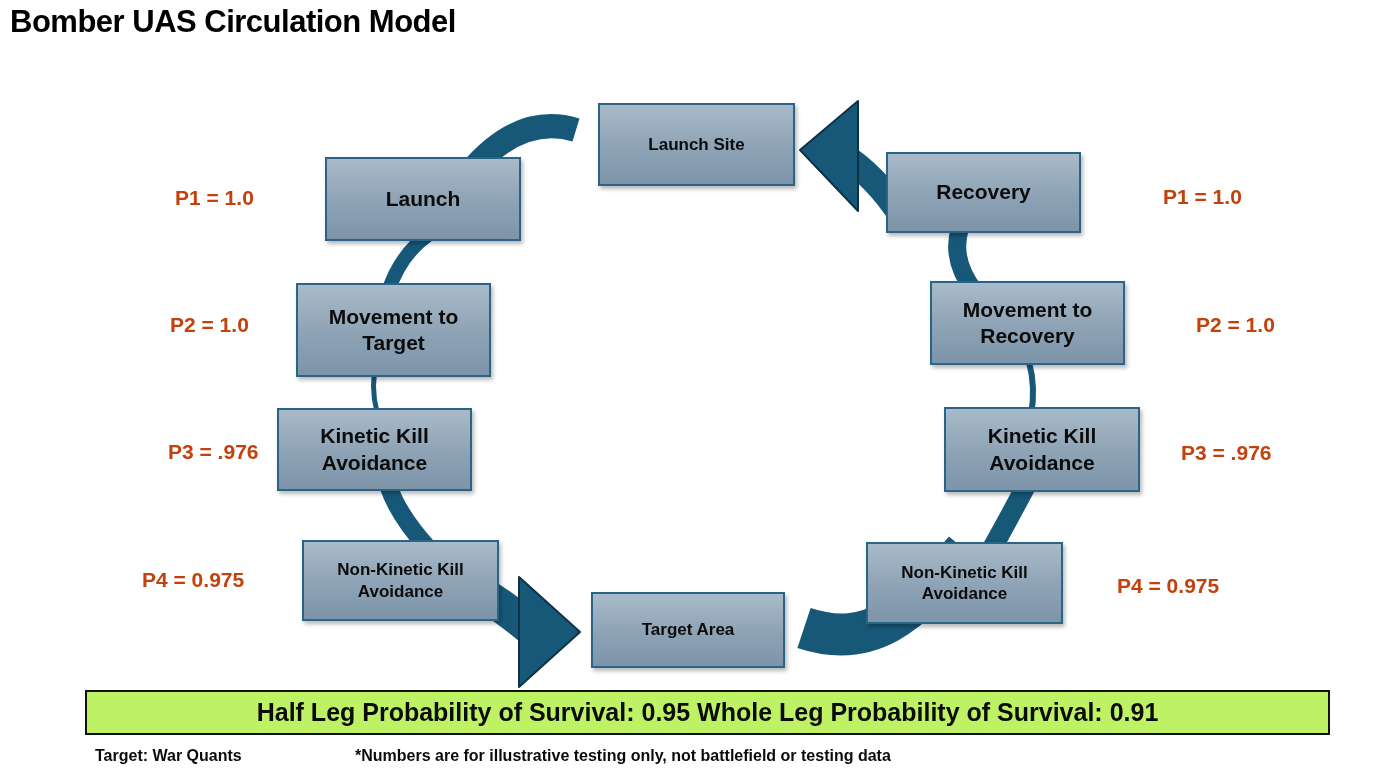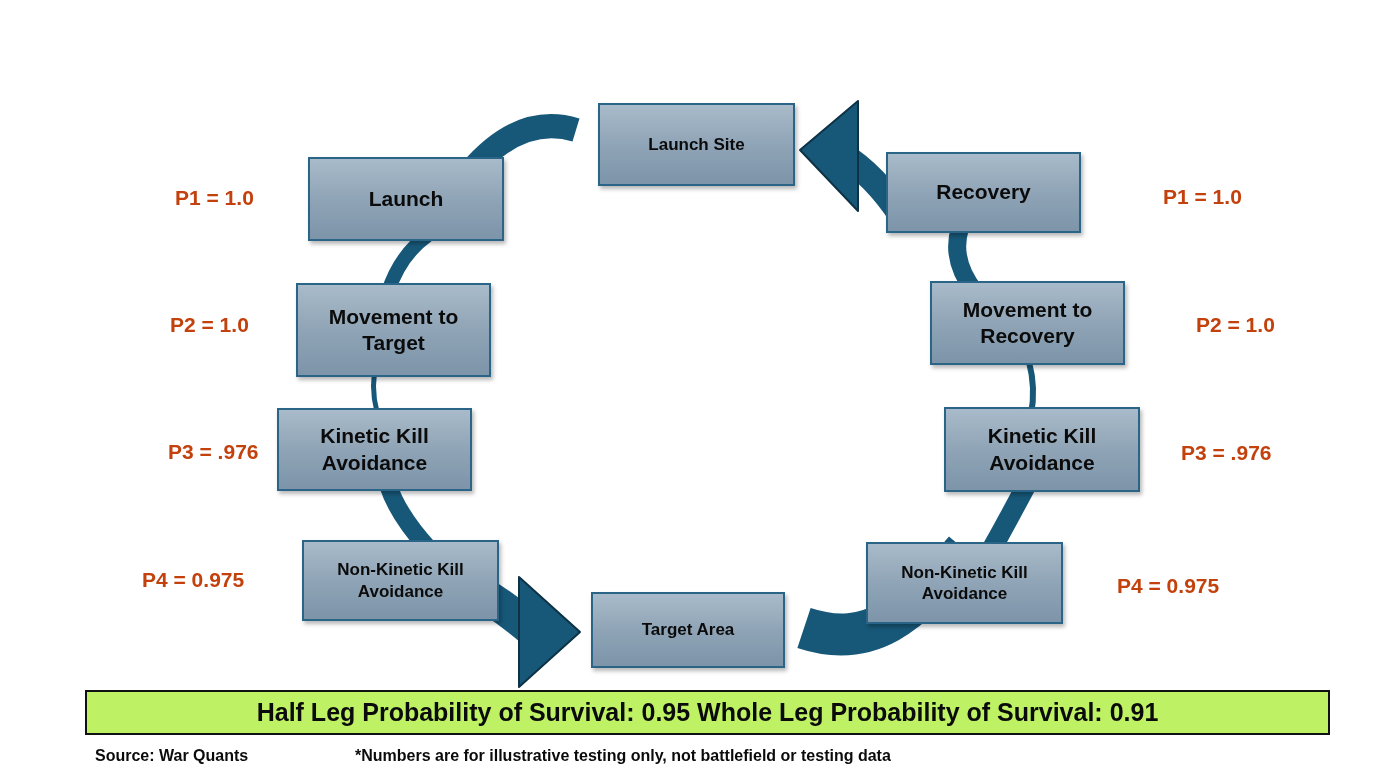--- a/index.html
+++ b/index.html
@@ -36,20 +36,21 @@
   }
   .footer-disclaimer{
     position:absolute;left:355px;top:747px;font-size:16px;font-weight:700;color:#0b0b0b;
   }
 </style>
 </head>
 <body>
 
 <div class="stage">
 
+  <div class="title">Bomber UAS Circulation Model</div>
 
   <svg class="arrows-svg" width="1384" height="775" viewBox="0 0 1384 775">
     <g fill="none" stroke="#175879">
 
       <path d="M 470,172 Q 520,113 576,130" stroke-width="24"></path>
 
       <path d="M 428,235 Q 400,255 388,292" stroke-width="14"></path>
 
       <path d="M 377,360 Q 370,386 377,412" stroke-width="5"></path>
 
@@ -72,21 +73,21 @@
       <polygon points="800,150 858,101 858,211"></polygon>
 
       <polygon points="580,632 519,577 519,687"></polygon>
     </g>
   </svg>
 
   <div class="node small" style="left:598px;top:103px;width:197px;height:83px;">
     <span>Launch Site</span>
   </div>
 
-  <div class="node big" style="left:308px;top:157px;width:196px;height:84px;">
+  <div class="node big" style="left:325px;top:157px;width:196px;height:84px;">
     <span>Launch</span>
   </div>
 
   <div class="node big" style="left:296px;top:283px;width:195px;height:94px;">
     <span>Movement to Target</span>
   </div>
 
   <div class="node big" style="left:277px;top:408px;width:195px;height:83px;">
     <span>Kinetic Kill Avoidance</span>
   </div>
@@ -122,16 +123,16 @@
 
   <div class="plabel" style="left:1163px;top:185px;">P1 = 1.0</div>
   <div class="plabel" style="left:1196px;top:313px;">P2 = 1.0</div>
   <div class="plabel" style="left:1181px;top:441px;">P3 = .976</div>
   <div class="plabel" style="left:1117px;top:574px;">P4 = 0.975</div>
 
   <div class="summary-box">
     <span>Half Leg Probability of Survival: 0.95 Whole Leg Probability of Survival: 0.91</span>
   </div>
 
-  <div class="footer-source">Source: War Quants</div>
+  <div class="footer-source">Target: War Quants</div>
   <div class="footer-disclaimer">*Numbers are for illustrative testing only, not battlefield or testing data</div>
 
 </div>
 
 </body></html>

